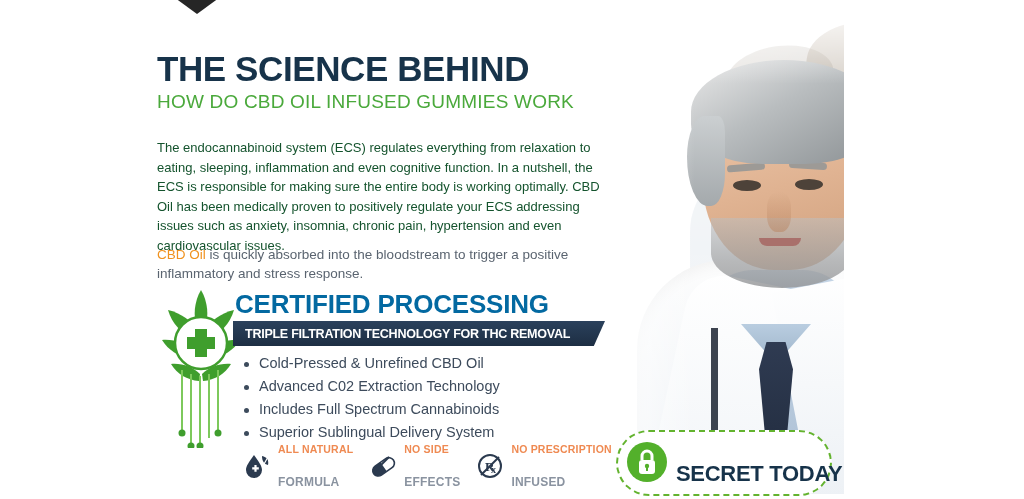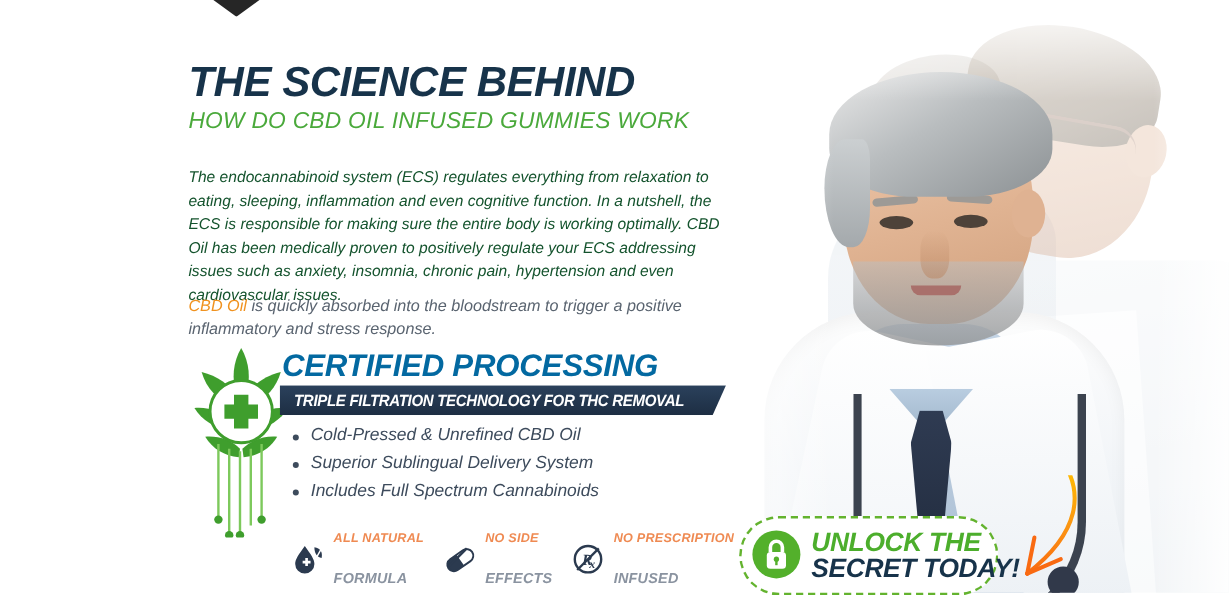--- a/index.html
+++ b/index.html
@@ -2,21 +2,21 @@
 <html><head>
 <meta charset="utf-8">
 <style>
   html,body{margin:0;padding:0;}
   body{
     width:1024px;height:499px;overflow:hidden;
     background:#ffffff;
     font-family:"Liberation Sans", sans-serif;
     position:relative;
   }
-  #page{position:relative;width:1024px;height:499px;overflow:hidden;background:#fff;font-style:italic;}
+  #page{position:relative;width:844px;height:499px;overflow:hidden;background:#fff;}
 
   
   .chevron-tab{
     position:absolute;left:123px;top:-40px;width:148px;height:54px;
     background:#262626;
     clip-path:polygon(0 0,100% 0,50% 100%);
   }
 
   
   .photo{
@@ -359,22 +359,23 @@
       <circle cx="40" cy="158" r="3.5" fill="#3f9e2d"></circle>
     </svg>
   </div>
 
   <div class="cert-title">CERTIFIED PROCESSING</div>
   <div class="navy-bar">
     <span>TRIPLE FILTRATION TECHNOLOGY FOR THC REMOVAL</span>
   </div>
   <ul class="bullets">
     <li>Cold-Pressed &amp; Unrefined CBD Oil</li>
+    <li>Advanced C02 Extraction Technology</li>
+    <li>Includes Full Spectrum Cannabinoids</li>
     <li>Superior Sublingual Delivery System</li>
-    <li>Includes Full Spectrum Cannabinoids</li>
   </ul>
 
   <div class="badges">
 
     <div class="badge">
       <span class="bi">
         <svg width="28" height="28" viewBox="0 0 28 28">
           <path d="M11 3 C6 10 3 14 3 18 a8 8 0 0 0 16 0 C19 14 16 10 11 3 Z" fill="#2b3a4f"></path>
           <path d="M9.2 15.3 h2.2 v-2.2 h2.2 v2.2 h2.2 v2.2 h-2.2 v2.2 h-2.2 v-2.2 h-2.2 Z" fill="#ffffff"></path>
           <path d="M19 4 C24 5 26 8 25 13 C21 12 19 9 19 4 Z" fill="#2b3a4f"></path>
@@ -424,21 +425,20 @@
   <div class="cta">
     <span class="lock">
       <svg width="42" height="42" viewBox="0 0 42 42">
         <circle cx="21" cy="21" r="20" fill="#53b02b"></circle>
         <rect x="13" y="19" width="16" height="14" rx="3" fill="#ffffff"></rect>
         <path d="M16 19 v-4 a5 5 0 0 1 10 0 v4" fill="none" stroke="#ffffff" stroke-width="3"></path>
         <circle cx="21" cy="25" r="2.2" fill="#53b02b"></circle>
         <rect x="20" y="25" width="2" height="5" fill="#53b02b"></rect>
       </svg>
     </span>
-    <span class="ct1">UNLOCK THE</span>
     <span class="ct2">SECRET TODAY!</span>
   </div>
 
   <span class="arrow">
     <svg width="110" height="100" viewBox="0 0 110 100">
       <defs>
         <linearGradient id="arrowgrad" x1="0" y1="0" x2="0" y2="1">
           <stop offset="0%" stop-color="#ffc200"></stop>
           <stop offset="55%" stop-color="#fb9912"></stop>
           <stop offset="100%" stop-color="#f96a12"></stop>

